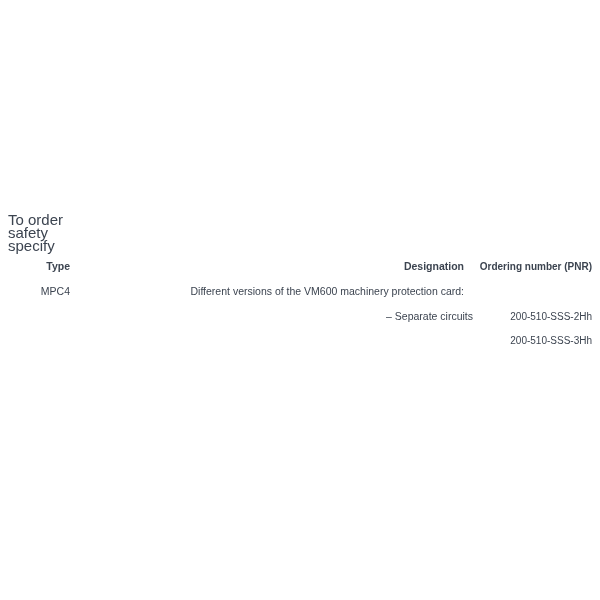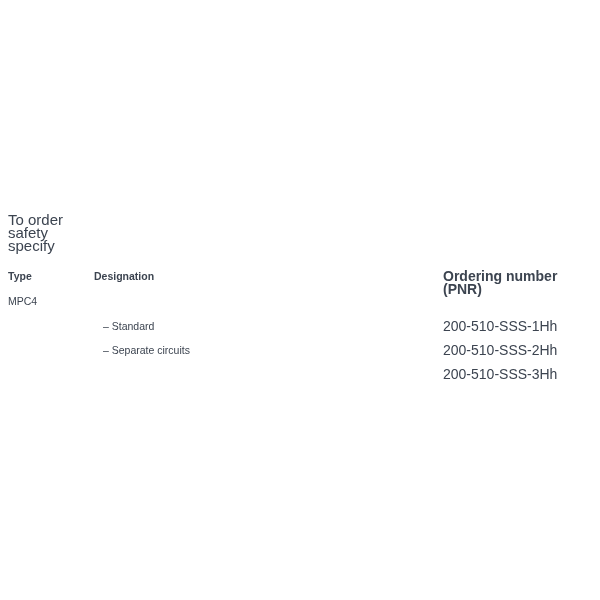--- a/index.html
+++ b/index.html
@@ -36,22 +36,23 @@
     font-weight: 400;
   }
   .order-note div {
     white-space: nowrap;
   }
 
   
   .order-table {
     position: absolute;
     left: 8px;
-    top: 270px;
+    top: 260px;
     width: 584px;
+    text-align: right;
   }
 
   .row {
     position: relative;
     height: 12px;
   }
 
   .col-type {
     position: absolute;
     left: 0px;
@@ -64,21 +65,21 @@
     left: 62px;
     width: 370px;
     font-size: 10.5px;
     line-height: 13px;
     margin-left: 24px;
   }
   .col-pnr {
     position: absolute;
     left: 435px;
     width: 149px;
-    font-size: 14px;
+    font-size: 10px;
     line-height: 13px;
   }
 
   .header-row {
     font-weight: bold;
     height: 25px;
   }
   .header-row .col-type,
   .header-row .col-desig,
   .header-row .col-pnr {
@@ -111,28 +112,24 @@
   <div class="order-table">
 
     <div class="row header-row">
       <div class="col-type">Type</div>
       <div class="col-desig">Designation</div>
       <div class="col-pnr">Ordering number (PNR)</div>
     </div>
 
     <div class="row intro-row">
       <div class="col-type">MPC4</div>
+      <div class="col-desig">Different versions of the VM600 machinery protection card:</div>
       <div class="col-pnr"></div>
     </div>
 
-    <div class="row item-row">
-      <div class="col-type"></div>
-      <div class="col-desig indent">– Standard</div>
-      <div class="col-pnr">200-510-SSS-1Hh</div>
-    </div>
 
     <div class="row item-row">
       <div class="col-type"></div>
       <div class="col-desig indent">– Separate circuits</div>
       <div class="col-pnr">200-510-SSS-2Hh</div>
     </div>
 
     <div class="row item-row">
       <div class="col-type"></div>
       <div class="col-pnr">200-510-SSS-3Hh</div>

